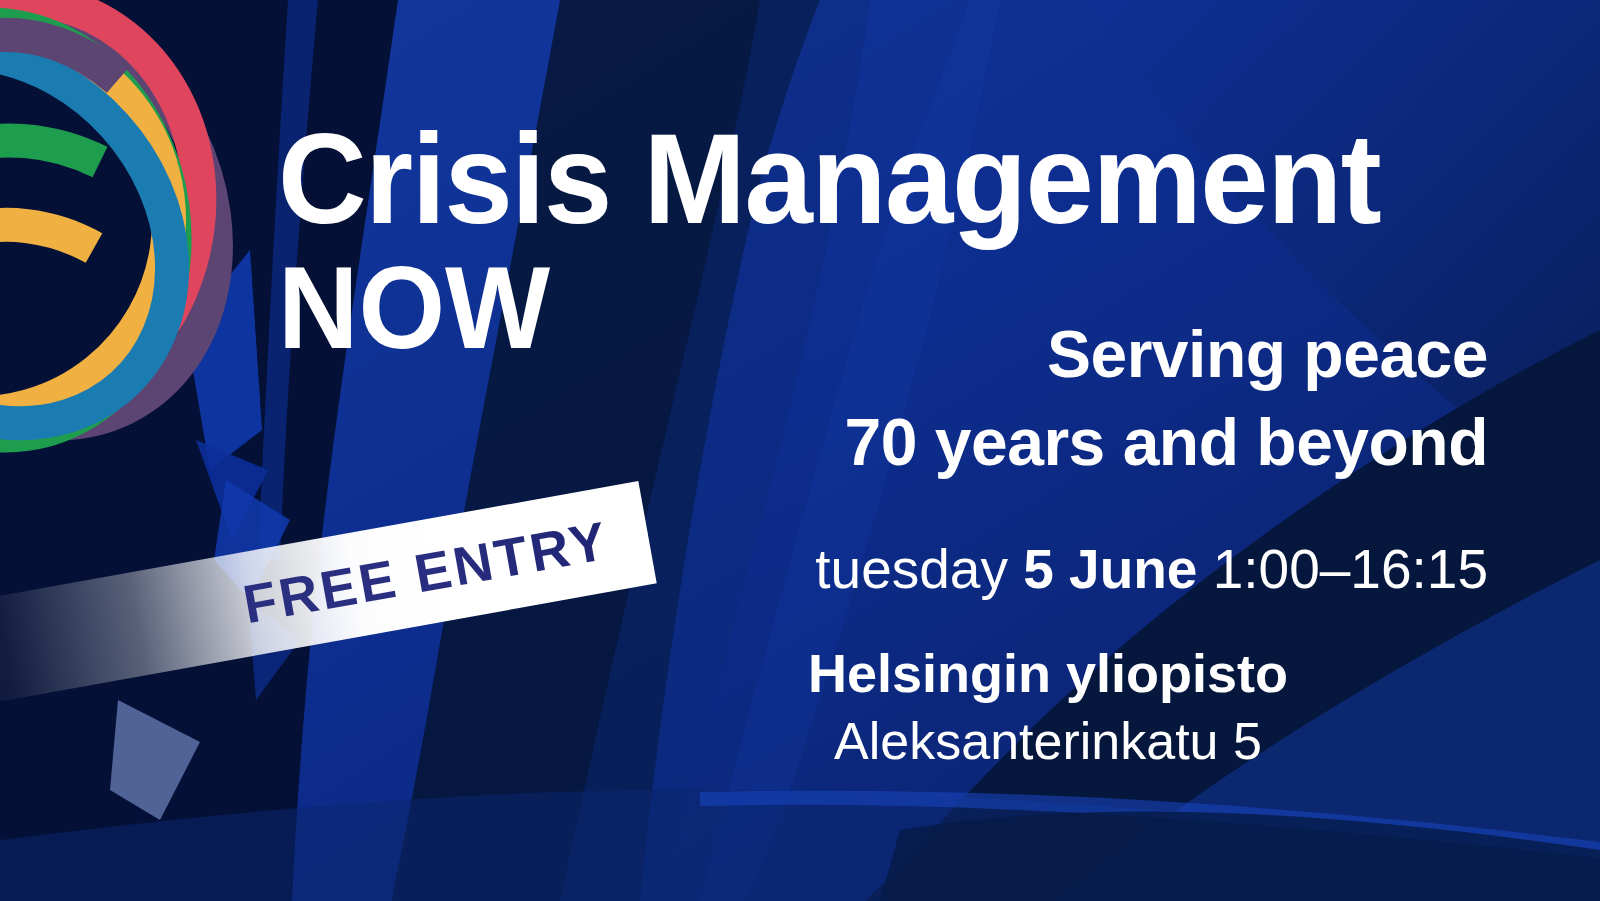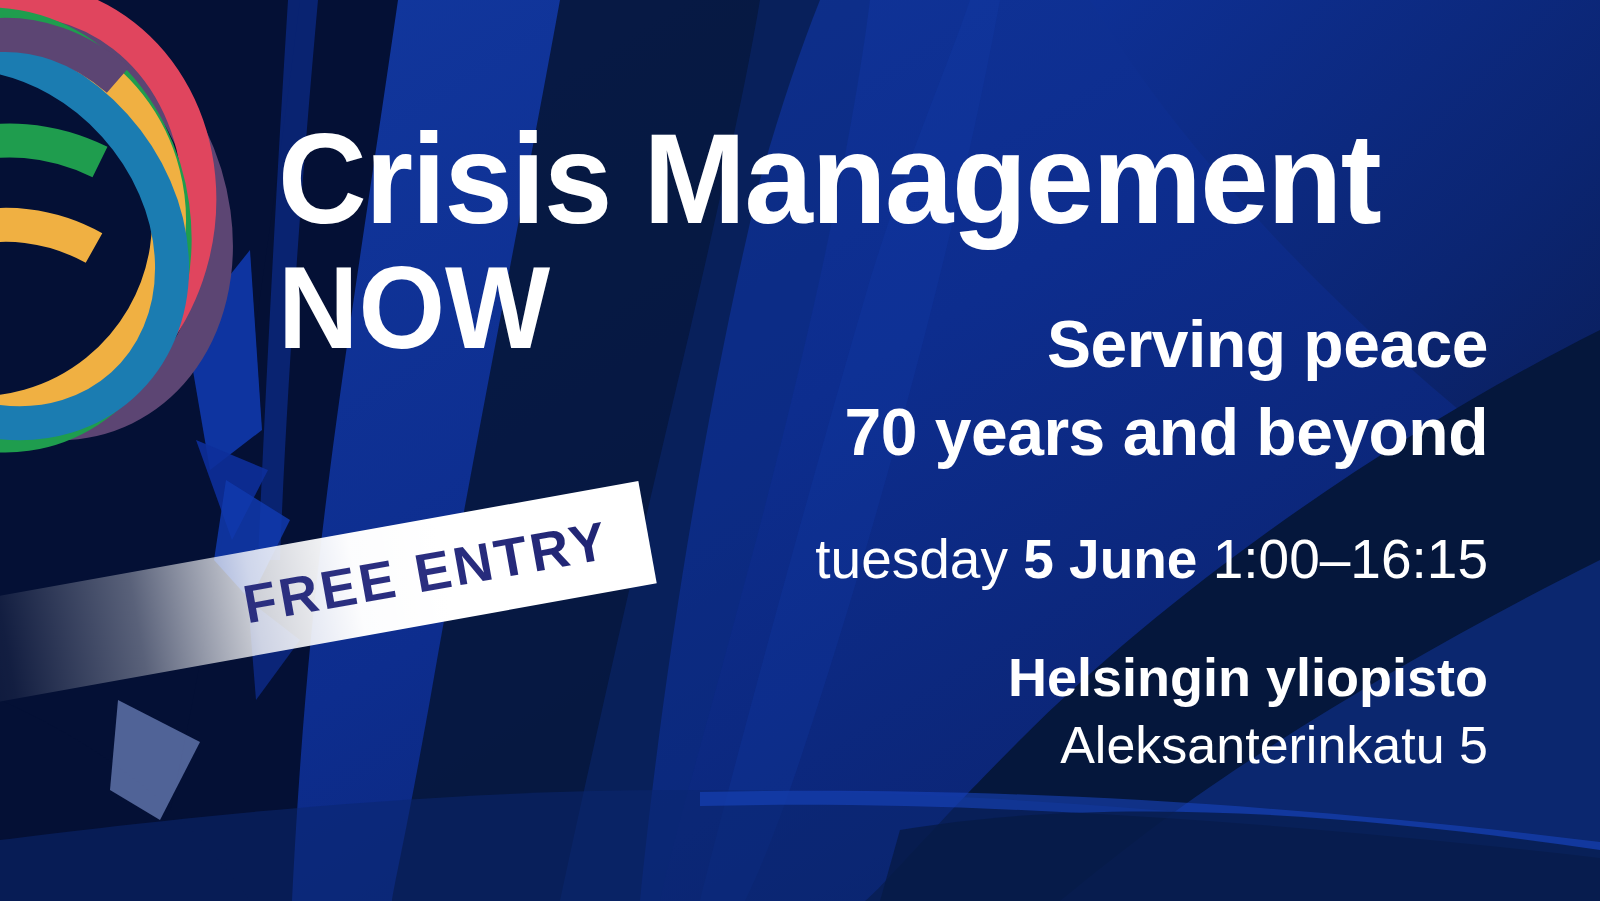--- a/index.html
+++ b/index.html
@@ -64,21 +64,21 @@
     letter-spacing: 0px;
     margin-top: 10px;
     transform: scaleX(0.96);
     transform-origin: left center;
   }
 
   
   .right-col {
     position: absolute;
     right: 112px;
-    top: 300px;
+    top: 310px;
     width: 880px;
     text-align: right;
     z-index: 6;
   }
   .tagline {
     color: #ffffff;
     font-size: 66px;
     line-height: 1.34;
     font-weight: 700;
     letter-spacing: -0.5px;
@@ -91,21 +91,22 @@
     font-size: 55px;
     line-height: 1.1;
     font-weight: 300;
     white-space: nowrap;
   }
   .datetime .dt-strong {
     font-weight: 700;
   }
 
   .venue {
-    margin-top: 58px;
+    margin-top: 44px;
+    text-align: center;
   }
   .venue-name {
     color: #ffffff;
     font-size: 54px;
     line-height: 1.12;
     font-weight: 700;
   }
   .venue-street {
     color: #ffffff;
     font-size: 52px;

